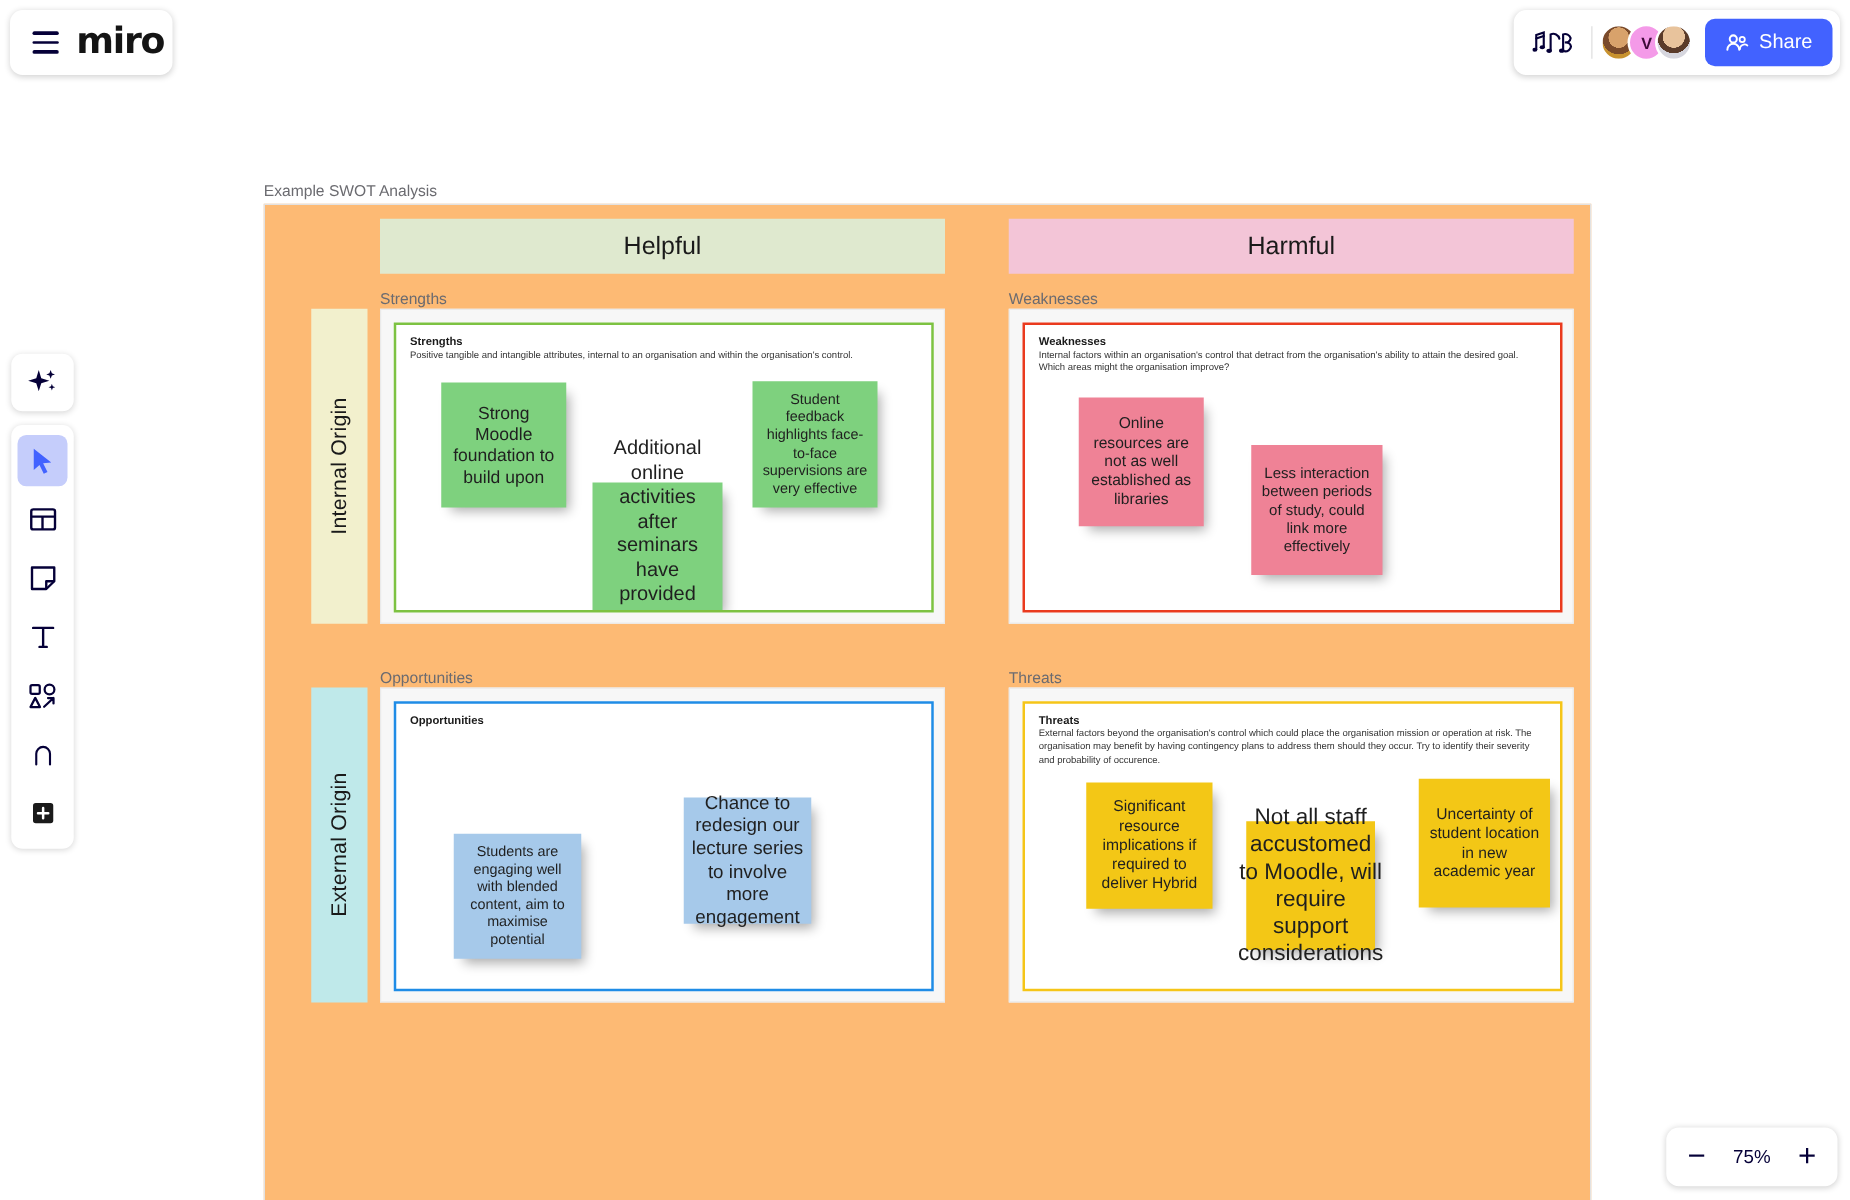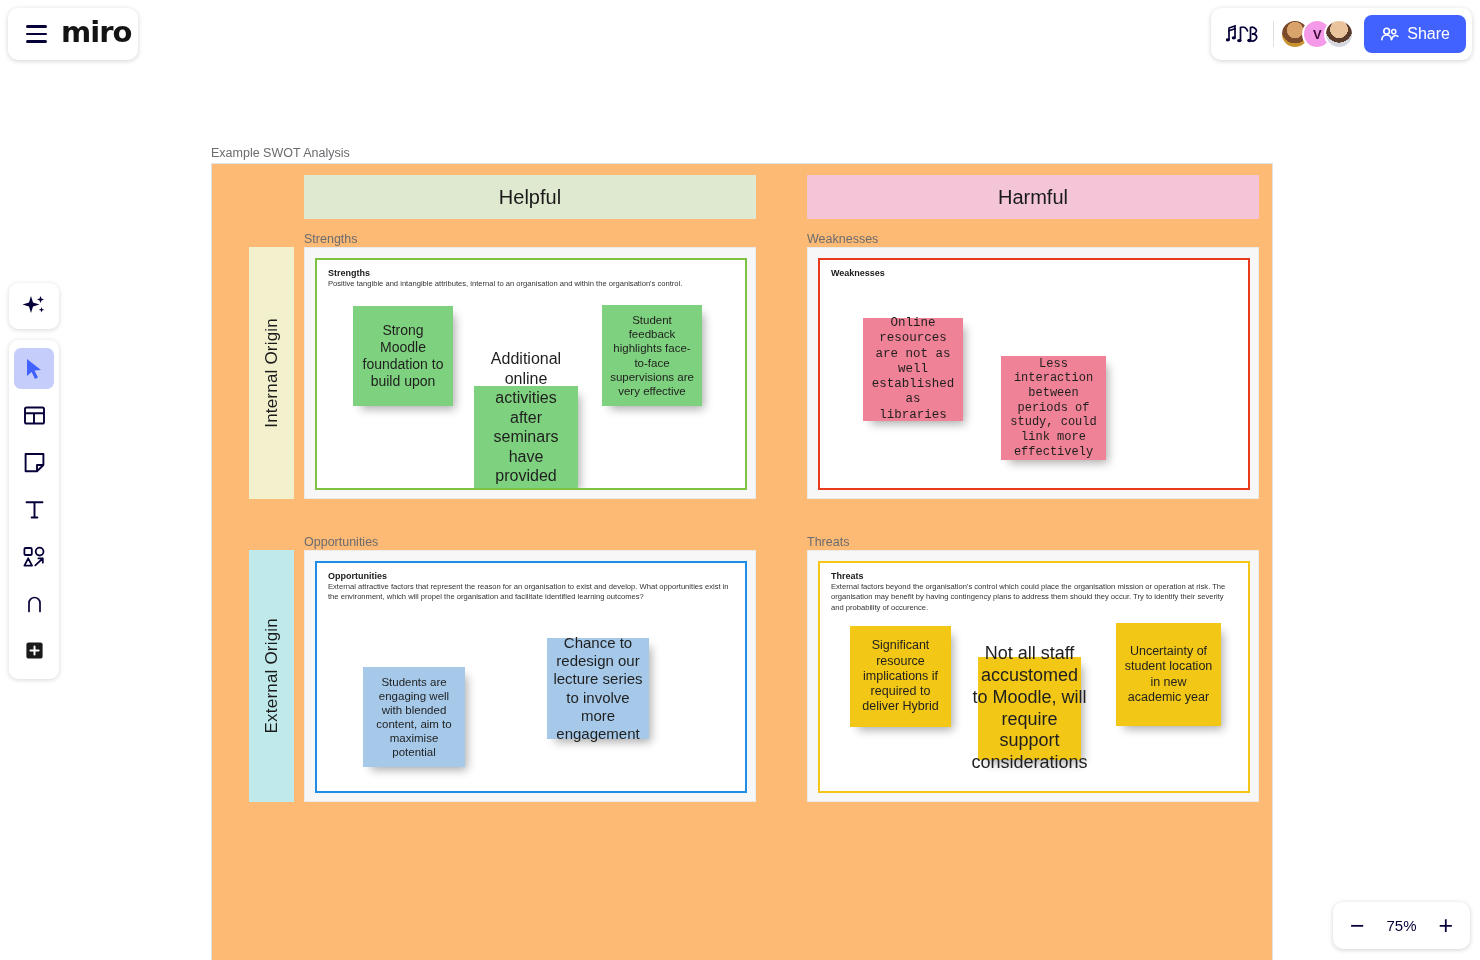--- a/index.html
+++ b/index.html
@@ -127,23 +127,23 @@
   .note {
     position: absolute;
     display: flex; align-items: center; justify-content: center;
     text-align: center;
     padding: 6px;
     box-shadow: 5px 6px 9px -3px rgba(0,0,0,.33);
     color: #1f1f1f;
     line-height: 1.22;
   }
   .n-green { background: #7ed17e; }
-  .n-pink  { background: #ef8296; font-family: Liberation Mono, monospace; }
+  .n-pink  { background: #ef8296; }
   .n-blue  { background: #a6c9ea; }
-  .n-yellow{ background: #f3c716; }
+  .n-yellow{ background: #f3c716; margin-left: 19px; }
 </style>
 </head>
 <body>
 
 <div id="app">
 
   <div class="logo-bar">
     <div class="hamburger">
         <i></i>
         <i></i>
@@ -269,31 +269,31 @@
         <div class="note n-green" style="left:36px;  top:46px;  width:100px; height:100px; font-size:14px;">Strong Moodle foundation to build upon</div>
         <div class="note n-green" style="left:157px; top:126px; width:104px; height:102px; font-size:16px;">Additional online activities after seminars have provided more depth for students</div>
         <div class="note n-green" style="left:285px; top:45px;  width:100px; height:101px; font-size:11.5px;">Student feedback highlights face-to-face supervisions are very effective</div>
       </div>
     </div>
 
     <div class="quad-outer" style="left:595px; top:83px; width:452px; height:252px;">
       <div class="quad" style="left:10px; top:10px; width:432px; height:232px; border:2px solid #ea3a1e;">
         <div class="quad-text">
           <h4>Weaknesses</h4>
+          <p>Internal factors within an organisation's control that detract from the organisation's ability to attain the desired goal. Which areas might the organisation improve?</p>
         </div>
         <div class="note n-pink" style="left:43px;  top:58px; width:100px; height:103px; font-size:12.5px;">Online resources are not as well established as libraries</div>
         <div class="note n-pink" style="left:181px; top:96px; width:105px; height:104px; font-size:12px;">Less interaction between periods of study, could link more effectively</div>
       </div>
     </div>
 
     <div class="quad-outer" style="left:92px; top:386px; width:452px; height:252px;">
       <div class="quad" style="left:10px; top:10px; width:432px; height:232px; border:2px solid #1f8ce6;">
         <div class="quad-text">
           <h4>Opportunities</h4>
-          <p>External attractive factors that represent the reason for an organisation to exist and develop. What opportunities exist in the environment, which will propel the organisation and facilitate identified learning outcomes?</p>
         </div>
         <div class="note n-blue" style="left:46px;  top:104px; width:102px; height:100px; font-size:11.5px;">Students are engaging well with blended content, aim to maximise potential</div>
         <div class="note n-blue" style="left:230px; top:75px;  width:102px; height:101px; font-size:15px;">Chance to redesign our lecture series to involve more engagement</div>
       </div>
     </div>
 
     <div class="quad-outer" style="left:595px; top:386px; width:452px; height:252px;">
       <div class="quad" style="left:10px; top:10px; width:432px; height:232px; border:2px solid #f5c518;">
         <div class="quad-text">
           <h4>Threats</h4>

